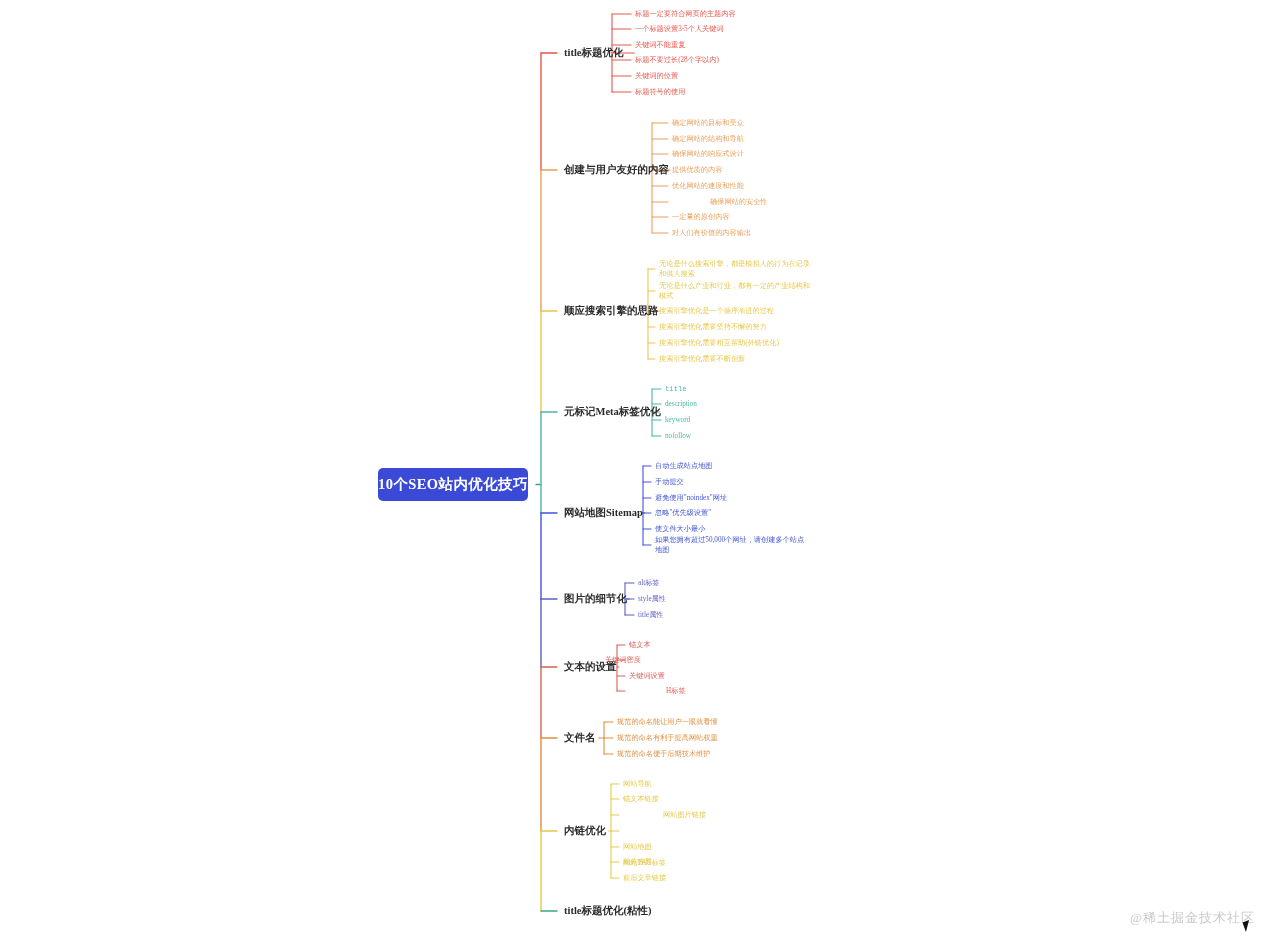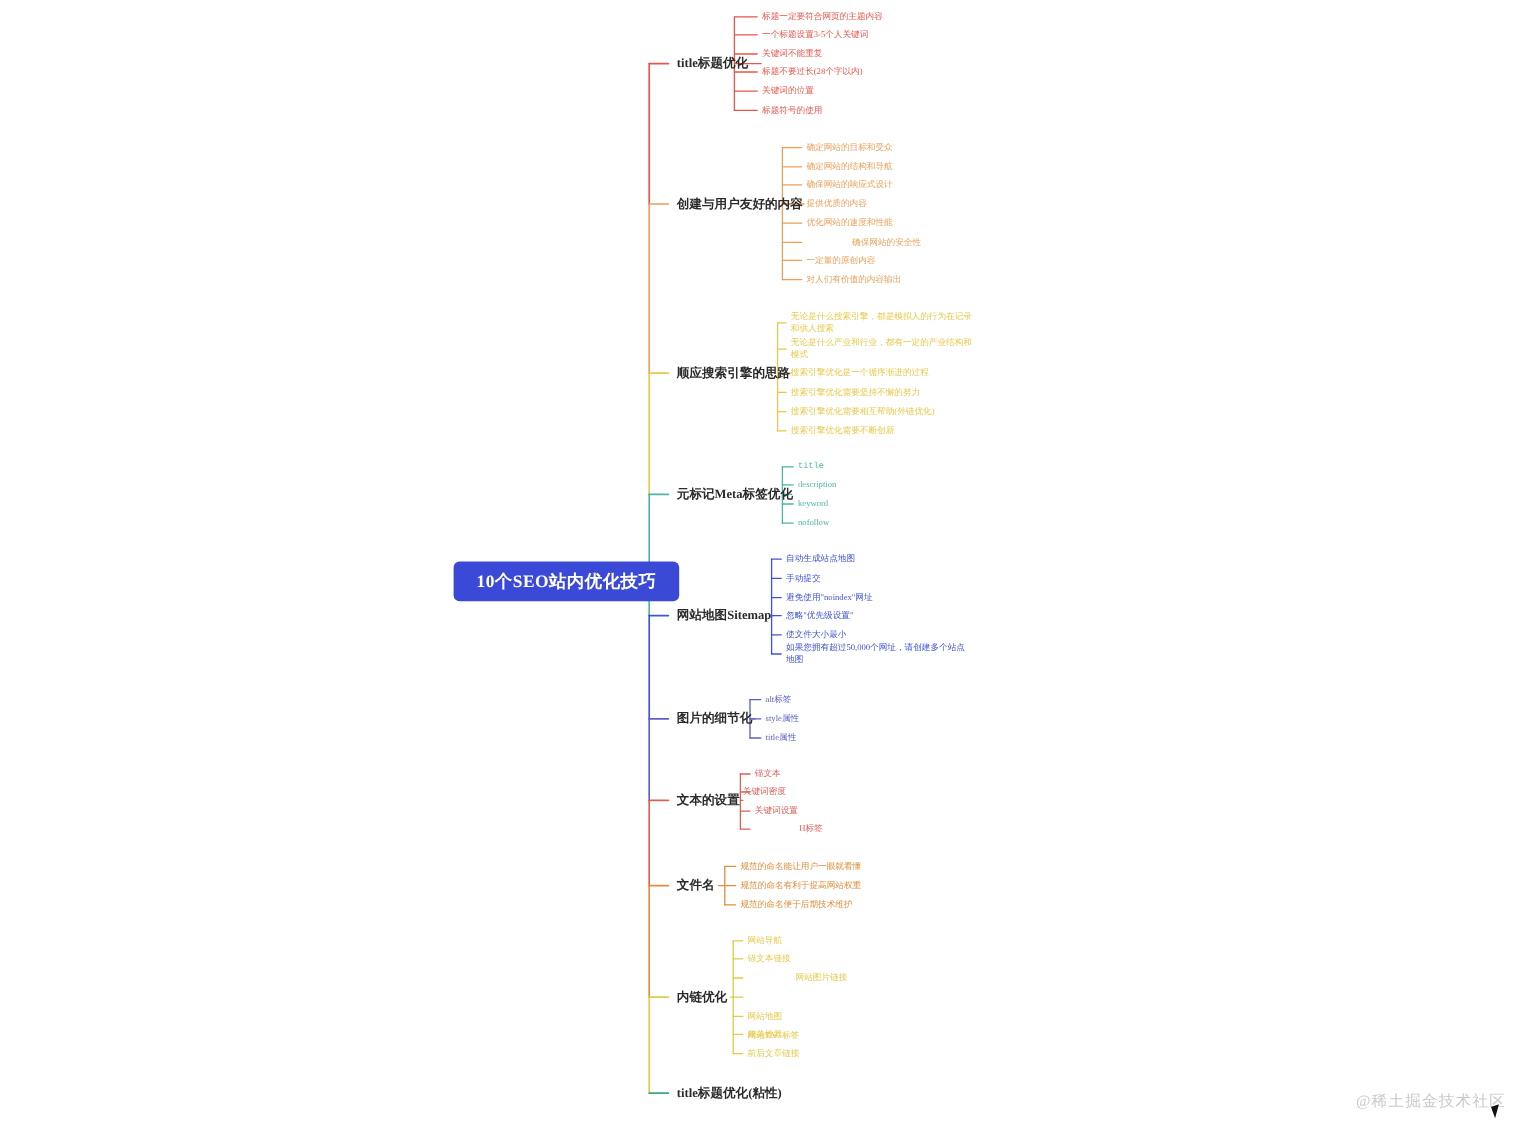--- a/index.html
+++ b/index.html
@@ -144,21 +144,21 @@
       <path d="M611 799 H 619" fill="none" stroke="#e5c94a" stroke-width="1.1" stroke-linecap="round"></path>
       <path d="M611 815 H 619" fill="none" stroke="#e5c94a" stroke-width="1.1" stroke-linecap="round"></path>
       <path d="M611 831 H 619" fill="none" stroke="#e5c94a" stroke-width="1.1" stroke-linecap="round"></path>
       <path d="M611 847 H 619" fill="none" stroke="#e5c94a" stroke-width="1.1" stroke-linecap="round"></path>
       <path d="M611 862 H 619" fill="none" stroke="#e5c94a" stroke-width="1.1" stroke-linecap="round"></path>
       <path d="M611 878 H 619" fill="none" stroke="#e5c94a" stroke-width="1.1" stroke-linecap="round"></path>
       <path d="M541 911 H 557" fill="none" stroke="#3fa87a" stroke-width="1.4" stroke-linecap="round"></path>
     </g>
 </svg>
 
-<div class="root-node" style="left: 378px; top: 468px; width: 188px; height: 33px; background: rgb(59, 74, 214);">
+<div class="root-node" style="left: 378px; top: 468px; width: 150px; height: 33px; background: rgb(59, 74, 214);">
   <span>10个SEO站内优化技巧</span>
 </div>
 
 <div id="labels">
     <div class="branch-label" style="left: 564px; top: 53px;">title标题优化</div>
     <div class="leaf-label" style="left: 635px; top: 14px; color: rgb(232, 86, 75);">标题一定要符合网页的主题内容</div>
     <div class="leaf-label" style="left: 635px; top: 29px; color: rgb(232, 86, 75);">一个标题设置3-5个人关键词</div>
     <div class="leaf-label" style="left: 635px; top: 45px; color: rgb(232, 86, 75);">关键词不能重复</div>
     <div class="leaf-label" style="left: 635px; top: 60px; color: rgb(232, 86, 75);">标题不要过长(28个字以内)</div>
     <div class="leaf-label" style="left: 635px; top: 76px; color: rgb(232, 86, 75);">关键词的位置</div>
@@ -193,21 +193,21 @@
     <div class="leaf-label" style="left: 655px; top: 513px; color: rgb(65, 84, 216);">忽略"优先级设置"</div>
     <div class="leaf-label" style="left: 655px; top: 529px; color: rgb(65, 84, 216);">使文件大小最小</div>
     <div class="leaf-label" style="left: 655px; top: 545px; color: rgb(65, 84, 216);">如果您拥有超过50,000个网址，请创建多个站点
 地图</div>
     <div class="branch-label" style="left: 564px; top: 599px;">图片的细节化</div>
     <div class="leaf-label" style="left: 638px; top: 583px; color: rgb(91, 95, 199);">alt标签</div>
     <div class="leaf-label" style="left: 638px; top: 599px; color: rgb(91, 95, 199);">style属性</div>
     <div class="leaf-label" style="left: 638px; top: 615px; color: rgb(91, 95, 199);">title属性</div>
     <div class="branch-label" style="left: 564px; top: 667px;">文本的设置</div>
     <div class="leaf-label" style="left: 629px; top: 645px; color: rgb(217, 97, 90);">锚文本</div>
-    <div class="leaf-label" style="left: 619px; top: 660px; color: rgb(217, 97, 90);">关键词密度</div>
+    <div class="leaf-label" style="left: 605px; top: 660px; color: rgb(217, 97, 90);">关键词密度</div>
     <div class="leaf-label" style="left: 629px; top: 676px; color: rgb(217, 97, 90);">关键词设置</div>
     <div class="leaf-label" style="left: 666px; top: 691px; color: rgb(217, 97, 90);">H标签</div>
     <div class="branch-label" style="left: 564px; top: 738px;">文件名</div>
     <div class="leaf-label" style="left: 617px; top: 722px; color: rgb(224, 142, 60);">规范的命名能让用户一眼就看懂</div>
     <div class="leaf-label" style="left: 617px; top: 738px; color: rgb(224, 142, 60);">规范的命名有利于提高网站权重</div>
     <div class="leaf-label" style="left: 617px; top: 754px; color: rgb(224, 142, 60);">规范的命名便于后期技术维护</div>
     <div class="branch-label" style="left: 564px; top: 831px;">内链优化</div>
     <div class="leaf-label" style="left: 623px; top: 784px; color: rgb(229, 201, 74);">网站导航</div>
     <div class="leaf-label" style="left: 623px; top: 799px; color: rgb(229, 201, 74);">锚文本链接</div>
     <div class="leaf-label" style="left: 623px; top: 815px; color: rgb(229, 201, 74); margin-left: 40px;">网站图片链接</div>

